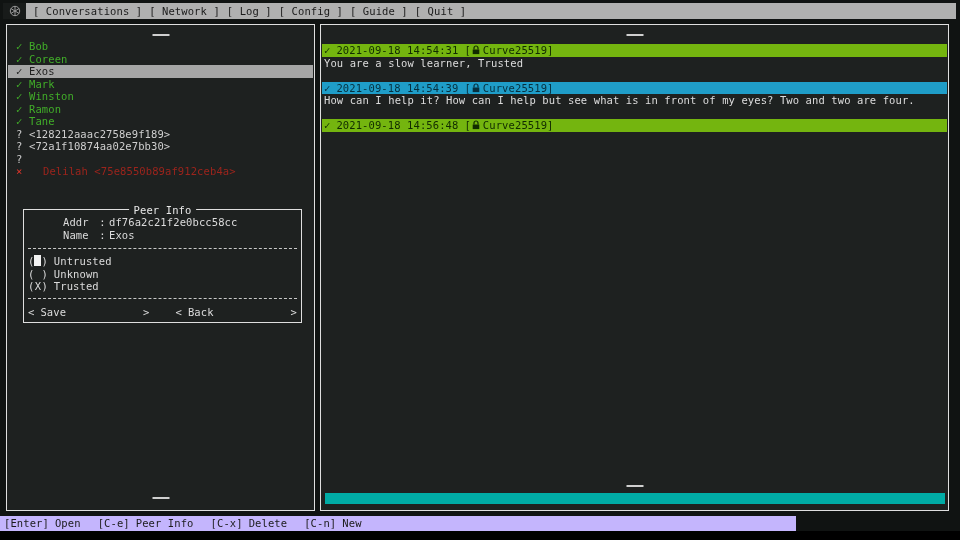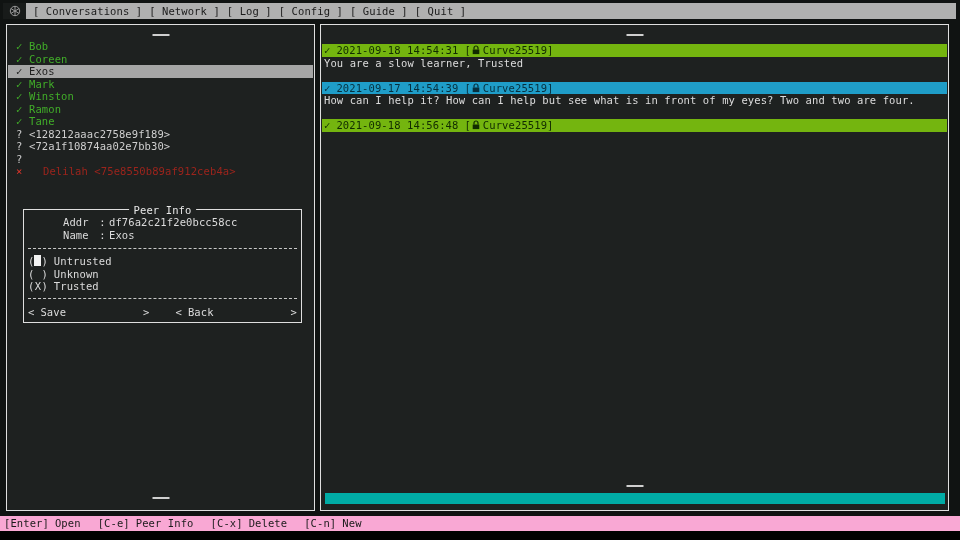--- a/index.html
+++ b/index.html
@@ -74,22 +74,22 @@
   .msg-hdr .chk { margin-right:6px; }
   .msg-hdr .ts  { margin-right:6px; }
   .msg-hdr .lock-icon { margin:0 3px 0 1px; display:inline-flex; }
   .msg-text { padding-left:2px; color:#dcdcdc; }
 
   
   .input-bar { position:absolute; left:4px; right:3px; bottom:6px; height:11px;
                background:#00aba5; }
 
   
-  .statusbar { position:absolute; left:0; top:516px; width:960px; height:15px;
-               background:#f9a8d4; color:#1b1b1b; display:flex; align-items:center;
+  .statusbar { position:absolute; left:0; top:516px; width:796px; height:15px;
+               background:#c4b5fd; color:#1b1b1b; display:flex; align-items:center;
                padding-left:4px; gap:17px; white-space:nowrap; }
   .shortcut { display:flex; gap:6px; }
 </style>
 </head>
 <body>
 
 <div class="desktop"></div>
 
 <div class="menubar">
   <div class="logo-cell">
@@ -236,21 +236,21 @@
           </span>
           <span>Curve25519</span>
           <span>]</span>
       </div>
       <div class="msg-text">You are a slow learner, Trusted</div>
     </div>
 
     <div class="message">
       <div class="msg-hdr cyan">
         <span class="chk">✓</span>
-          <span class="ts">2021-09-17 14:54:39</span>
+          <span class="ts">2021-09-18 14:54:39</span>
           <span>[</span>
           <span class="lock-icon">
             <svg width="8" height="10" viewBox="0 0 8 10">
               <path d="M2 4.5 V3 a2 2 0 0 1 4 0 V4.5" fill="none" stroke="currentColor" stroke-width="1.2"></path>
               <rect x="0.7" y="4.5" width="6.6" height="4.6" fill="currentColor"></rect>
             </svg>
           </span>
           <span>Curve25519</span>
           <span>]</span>
       </div>

